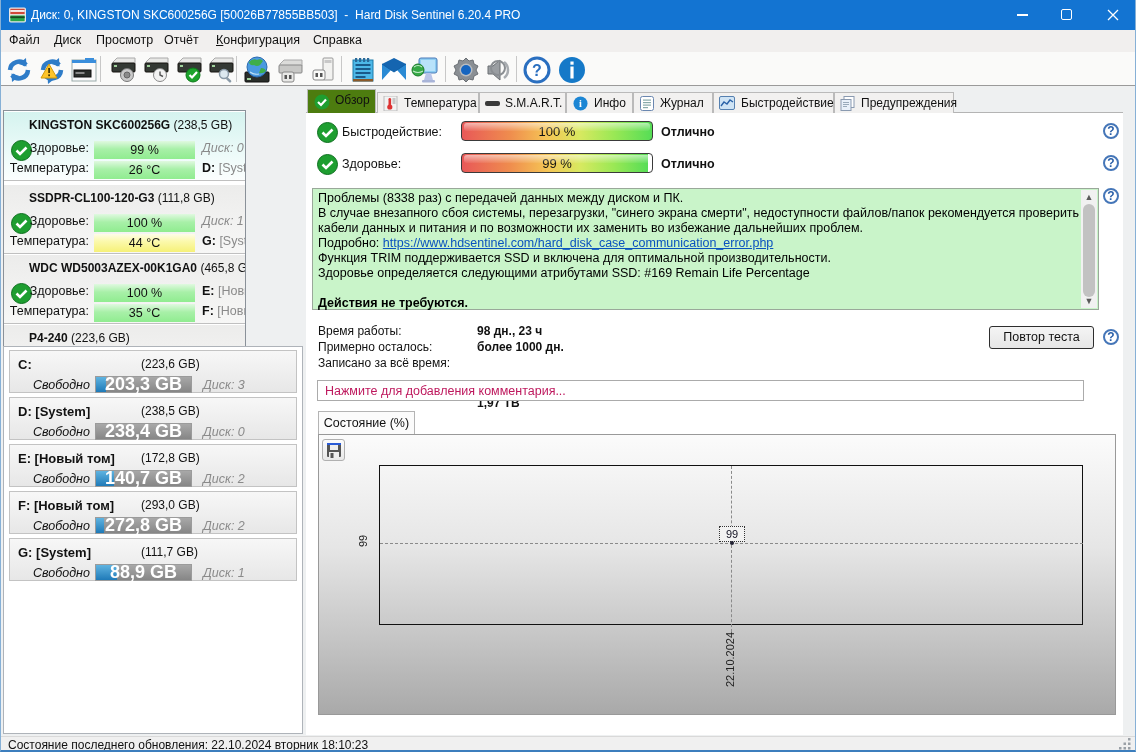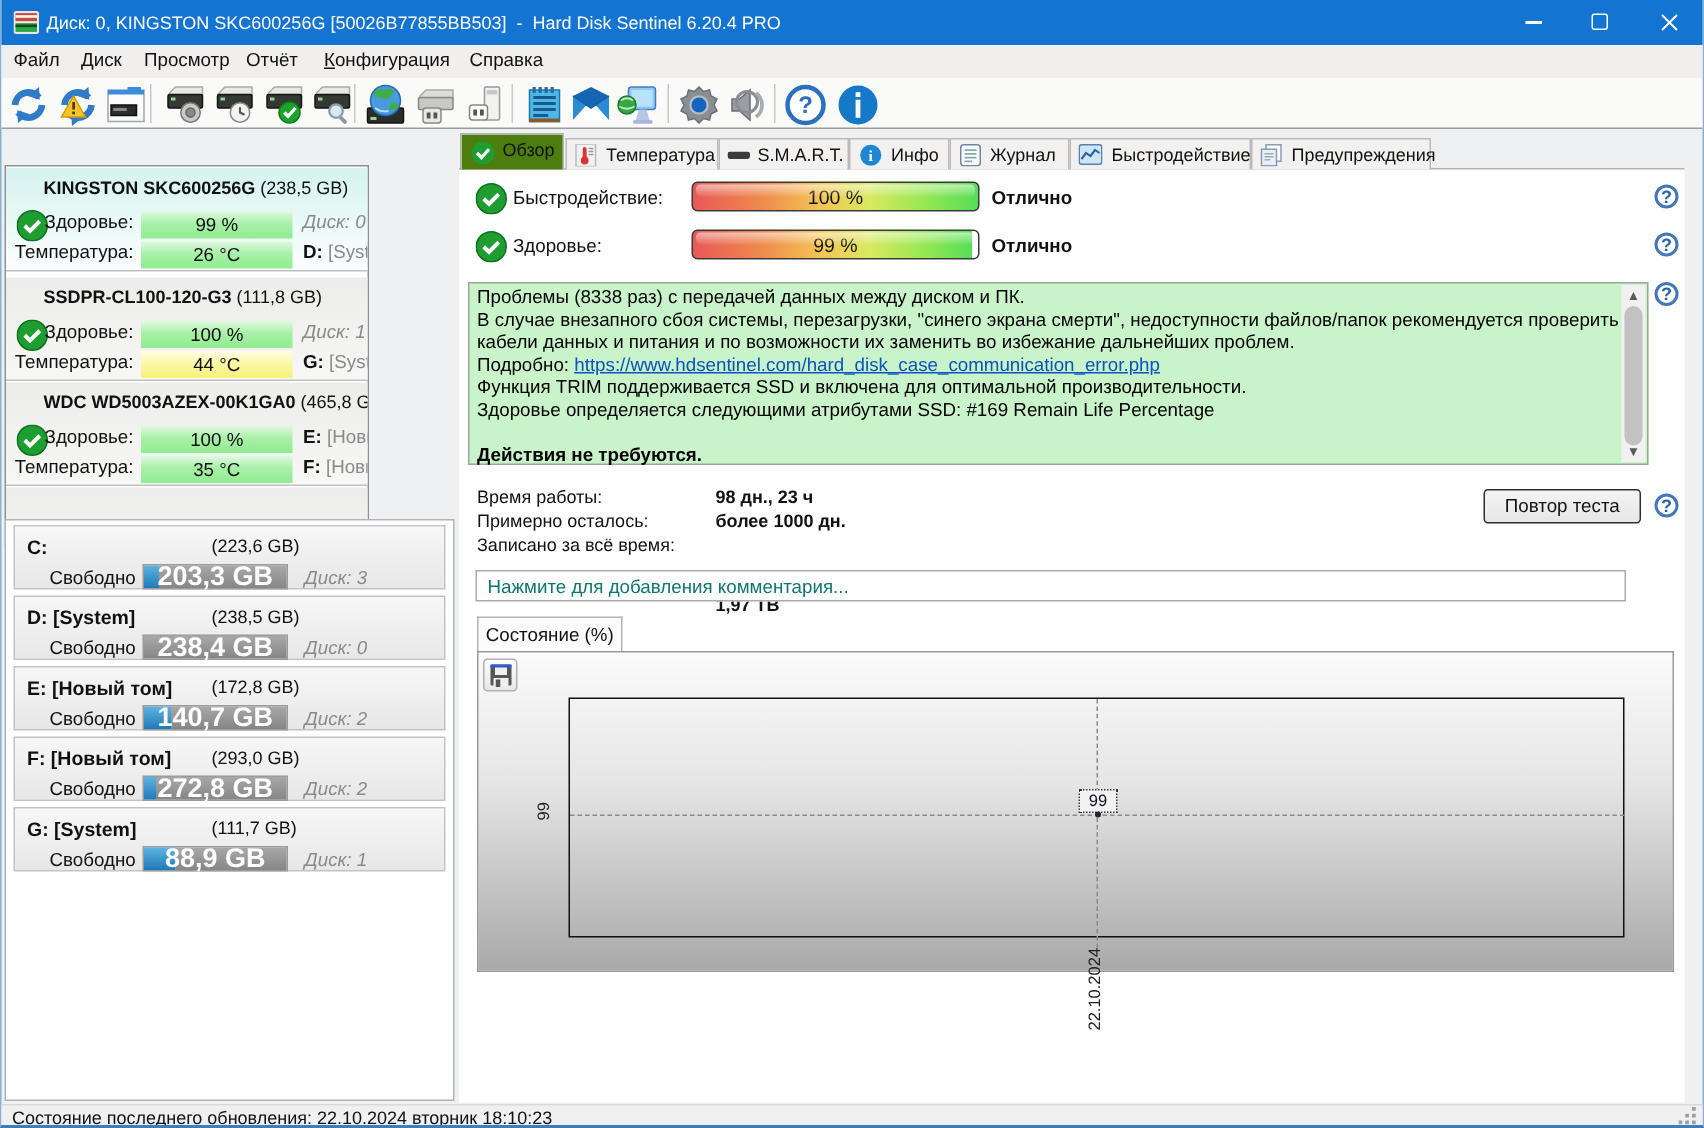--- a/index.html
+++ b/index.html
@@ -35,21 +35,21 @@
 .bar-yellow { background:linear-gradient(180deg,#fefde8 0%,#fbf9ad 40%,#f6f178 100%); }
 .dright { position:absolute; left:198px; white-space:nowrap; font-size:12.5px; }
 .gray-it { color:#8a8a8a; font-style:italic; }
 .graytx { color:#8a8a8a; }
 
 
 .pentry { position:absolute; left:5px; width:288px; height:43px; border:1px solid #c3c3c3;
   background:linear-gradient(180deg,#f7f7f7,#e7e7e7); }
 .ptitle { position:absolute; top:6px; left:8px; font-size:13px; font-weight:bold; color:#111; }
 .psize { position:absolute; top:6px; left:131px; font-size:12px; color:#111; }
-.plbl { position:absolute; top:27px; left:23px; width:60px; font-size:12.5px; color:#111; }
+.plbl { position:absolute; top:27px; left:23px; width:60px; font-size:12.5px; color:#111;font-style:italic; }
 .pbar { position:absolute; top:25px; left:85px; width:97px; height:17px; border:1px solid #9b9b9b; background:#e3e3e3; }
 .pused { position:absolute; left:0; top:0; height:15px; background:linear-gradient(180deg,#5fb3e0,#1f7ab8); }
 .pfree { position:absolute; top:0; right:0; height:15px; background:linear-gradient(180deg,#a8a8a8,#868686); }
 .ptxt { position:absolute; left:0; top:0; width:95px; text-align:center; line-height:15px; font-size:18px; font-weight:bold; color:#fff; }
 .pdisk { position:absolute; top:27px; left:193px; font-size:12.5px; color:#8a8a8a; font-style:italic; }
 
 
 .tab { position:absolute; top:92px; height:21px; background:#f2f1f0; border:1px solid #bababa; border-bottom:none;
   font-size:12px; color:#111; line-height:20px; }
 .tabsel { top:89px; height:24px; background:#4d7c0f; z-index:3; }
@@ -65,26 +65,26 @@
   font-size:12px; font-weight:bold; text-align:center; line-height:13px; background:#fff; }
 
 
 #msgbox { position:absolute; left:311px; top:188px; width:787px; height:122px; background:#c9f4c9; border:1px solid #9aa89a; font-size:12.5px; color:#000; }
 #msgbox .inner { position:absolute; left:5px; top:2px; width:766px; line-height:15px; }
 
 
 .stat { position:absolute; font-size:12px; color:#111; }
 
 #cmt { position:absolute; left:316px; top:380px; width:767px; height:21px; background:#fff; border:1px solid #ababab;
-  font-size:12.5px; color:#0f766e; line-height:20px; padding-left:7px; }
+  font-size:12.5px; color:#be185d; line-height:20px; padding-left:7px; }
 
 
 #chartTab { position:absolute; left:317px; top:411px; width:97px; height:23px; background:#fbfbfb; border:1px solid #b4b4b4; border-bottom:none;
   font-size:12.5px; color:#111; text-align:center; line-height:22px; }
-#chartPanel { position:absolute; left:317px; top:434px; width:798px; height:214px; border:1px solid #999;
+#chartPanel { position:absolute; left:317px; top:434px; width:798px; height:281px; border:1px solid #999;
   background:linear-gradient(180deg,#fbfbfb 0%,#e6e6e6 40%,#c3c3c3 75%,#a9a9a9 100%);padding-left:20px; }
 #plot { position:absolute; left:60px; top:30px; width:704px; height:160px; border:1px solid #111; }
 .dashH { position:absolute; left:61px; top:108px; width:703px; border-top:1px dashed #8a8a8a; }
 .dashV { position:absolute; left:412px; top:31px; height:166px; border-left:1px dashed #8a8a8a; }
 
 
 #statusbar { position:absolute; left:-1px; top:736px; width:1136px; height:14px; background:#f0f0f0; border-top:1px solid #d9d9d9;
   font-size:12px; color:#111; }
 
 
@@ -300,20 +300,21 @@
         <span class="dright"><b>E:</b> <span class="graytx">[Новый том],</span></span>
       </div>
   <div class="drow" style="top:49px;width:282px;">
         <span class="dlabel">Температура:</span>
         <span class="dbar bar-green">35 °C</span>
         <span class="dright"><b>F:</b> <span class="graytx">[Новый том]</span></span>
       </div>
  </div>
 
  <div class="dentry" style="top:214px;height:60px;background:linear-gradient(180deg,#ececeb,#f7f7f6);">
+  <div class="dtitle" style="top:6px;"><b>P4-240</b> (223,6 GB)</div>
   <svg class="abs" style="left:8px;top:27px;" width="19" height="17" viewBox="0 0 19 17">
         <path d="M9.5 1 L18 16 L1 16 Z" fill="#f7c52c" stroke="#c79a10" stroke-width="1"></path>
         <rect x="8.7" y="6" width="1.8" height="5.5" fill="#5a4a00"></rect>
         <rect x="8.7" y="12.8" width="1.8" height="1.8" fill="#5a4a00"></rect>
       </svg>
   <div class="drow" style="top:29px;width:282px;">
         <span class="dlabel">Здоровье:</span>
         <span class="dbar bar-yellow">25 %</span>
         <span class="dright gray-it">Диск: 3</span>
       </div>

